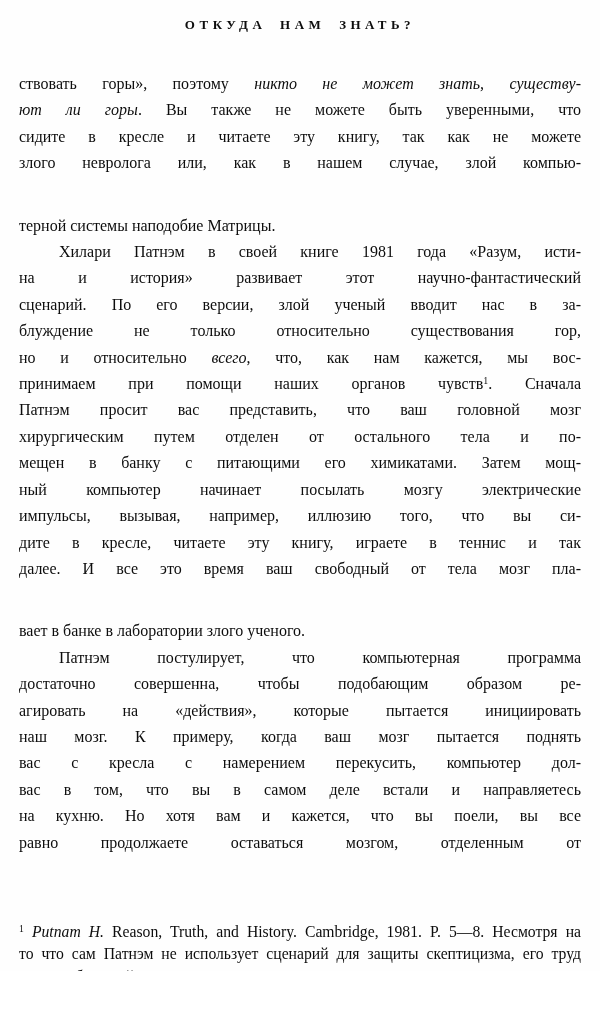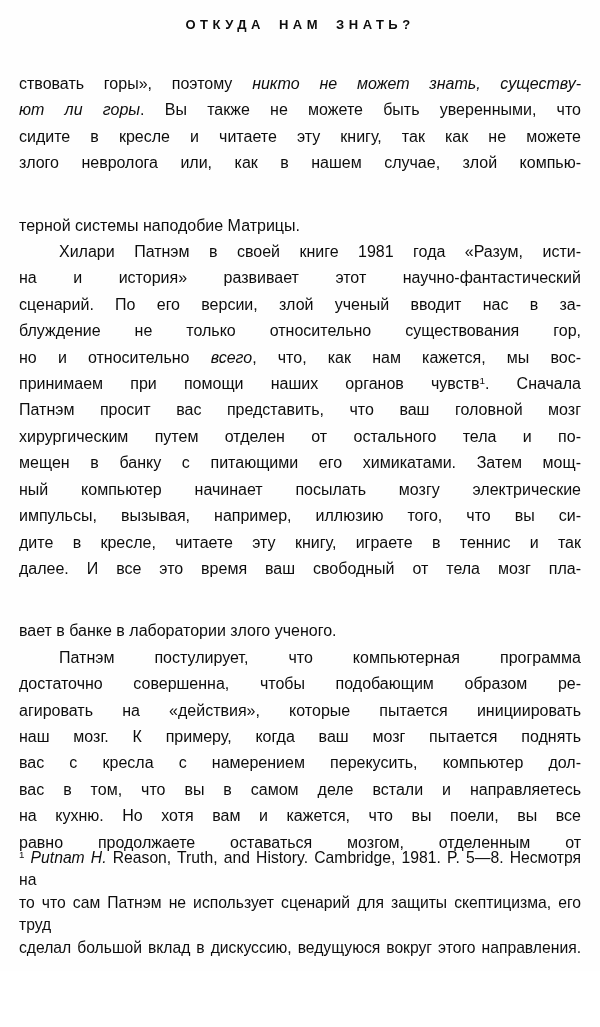--- a/index.html
+++ b/index.html
@@ -8,20 +8,21 @@
     background: #ffffff;
     font-family: "Liberation Sans", sans-serif;
     -webkit-font-smoothing: antialiased;
   }
   .page {
     position: relative;
     width: 600px; height: 971px;
     background: #fefefe;
     color: #0d0d0d;
     overflow: hidden;
+    font-family: Liberation Serif, serif;
   }
   .running-head {
     position: absolute;
     top: 17px; left: 0; right: 0;
     text-align: center;
     font-size: 13px;
     font-weight: 700;
     letter-spacing: 4.5px;
     word-spacing: 6px;
     line-height: 16px;
@@ -42,21 +43,21 @@
   .it { font-style: italic; }
   sup.fn-mark {
     font-size: 62%;
     line-height: 0;
     vertical-align: baseline;
     position: relative;
     top: -0.55em;
   }
   .footnote {
     position: absolute;
-    top: 847px; left: 19px; right: 19px;
+    top: 921px; left: 19px; right: 19px;
     font-size: 15.7px;
     line-height: 22.4px;
   }
   .fline {
     text-align: justify;
     text-align-last: justify;
     text-justify: inter-word;
   }
   .signature-mark {
     position: absolute;

